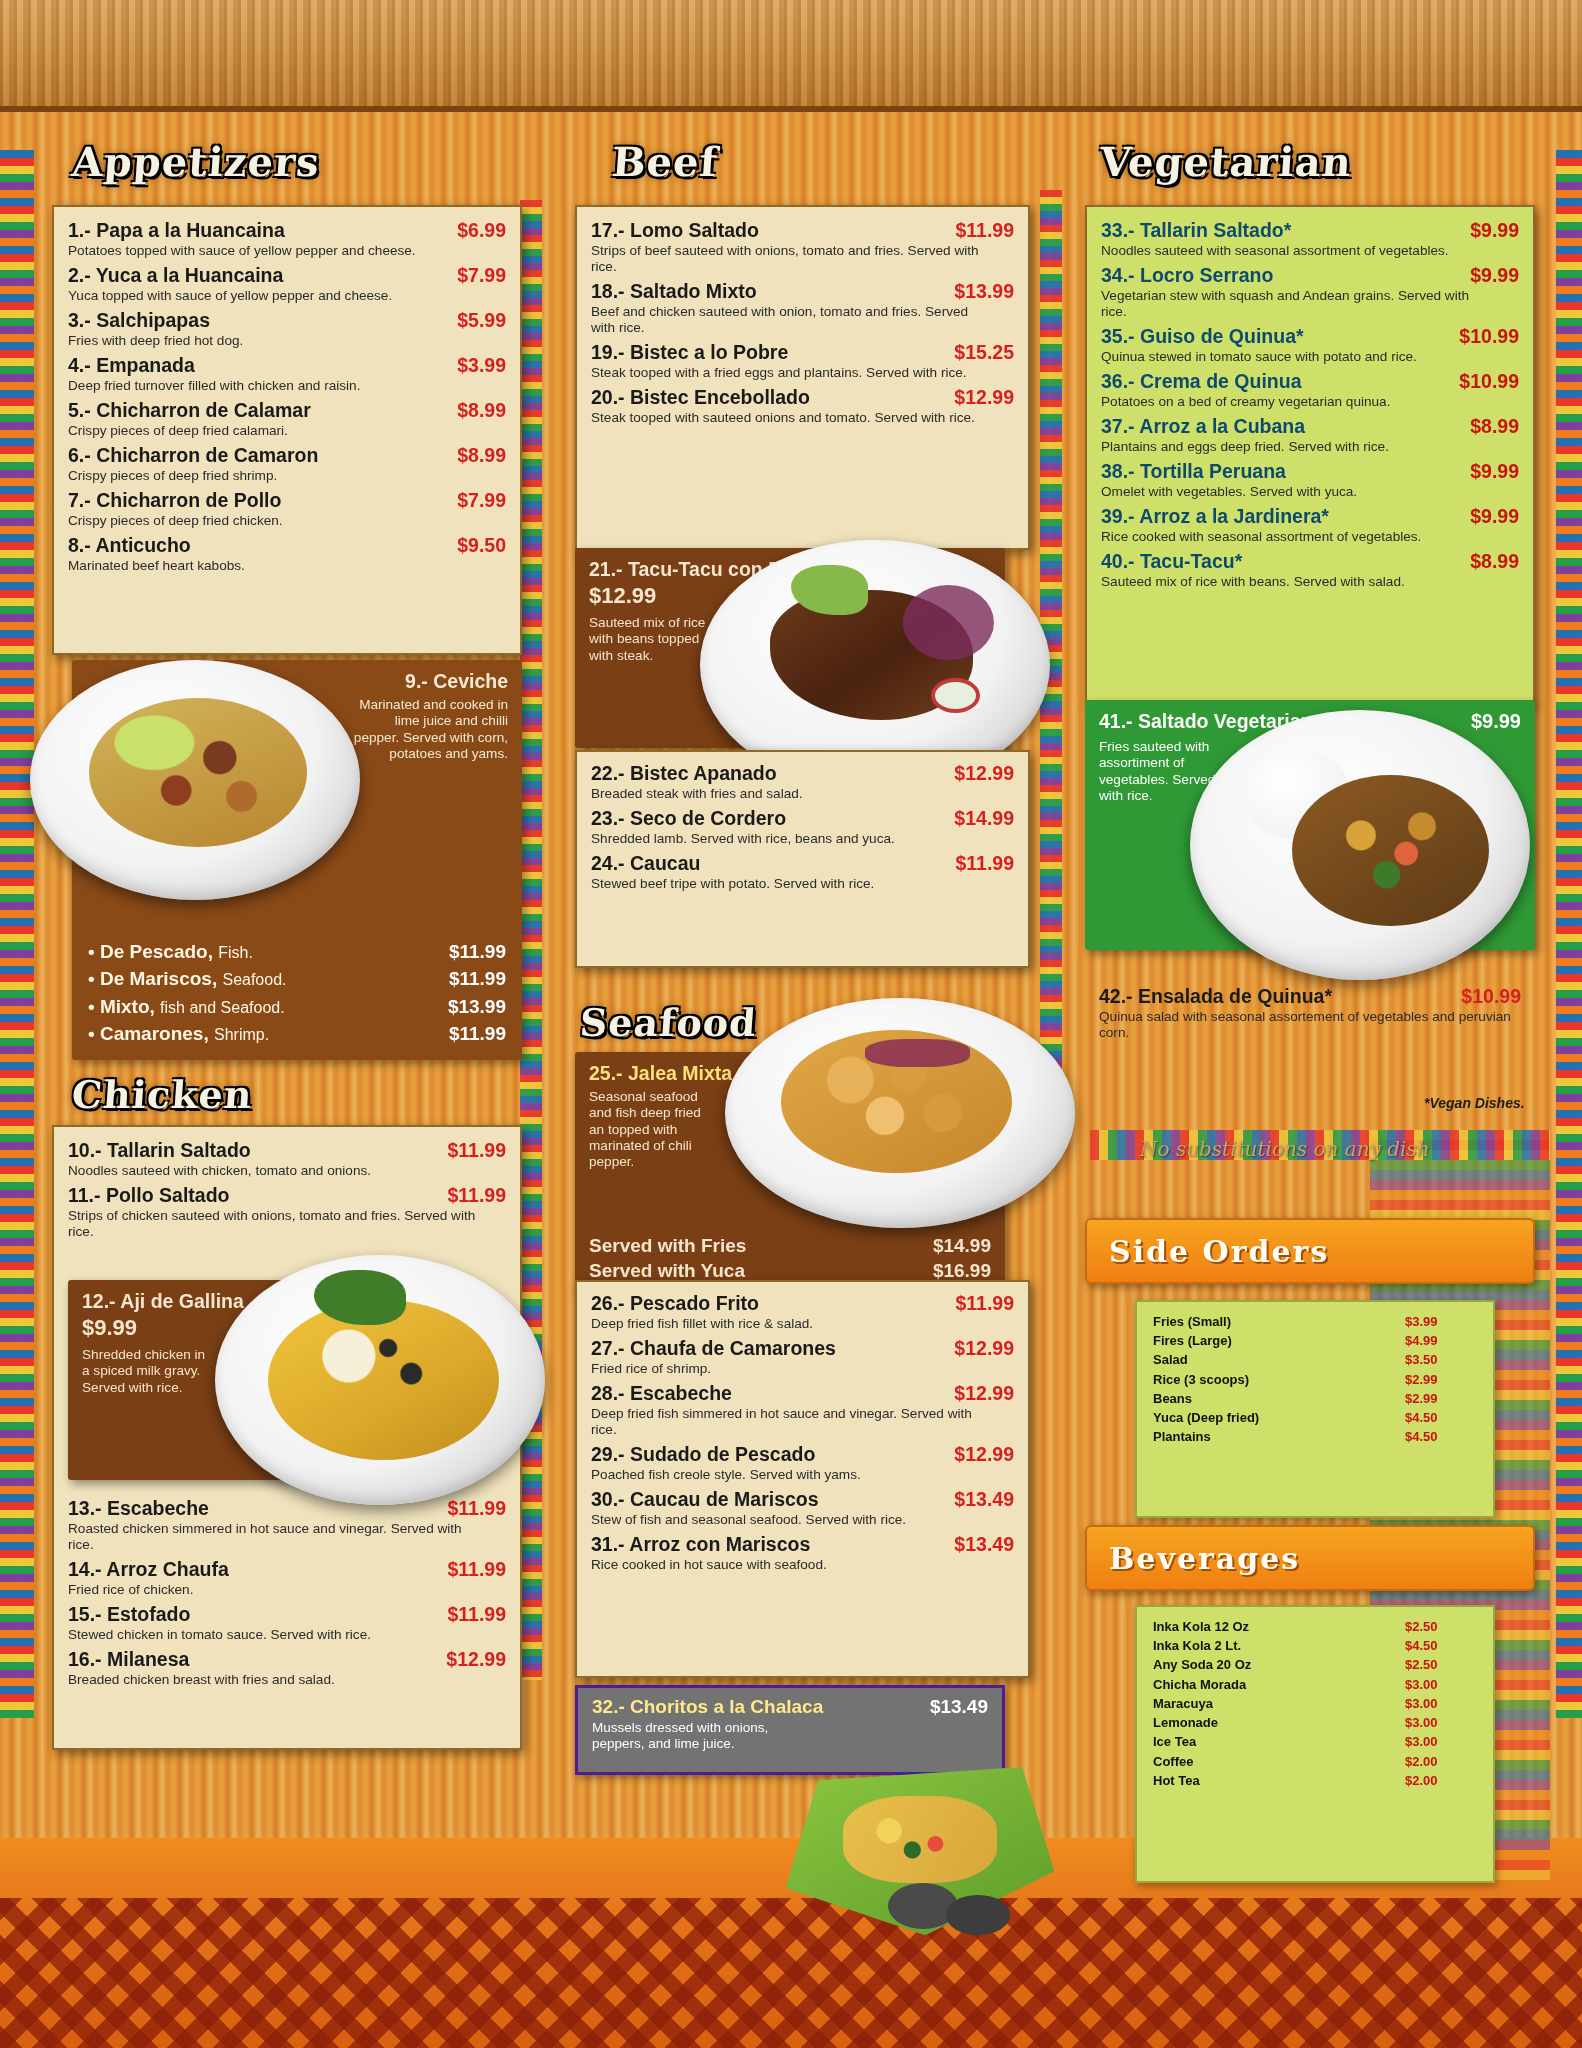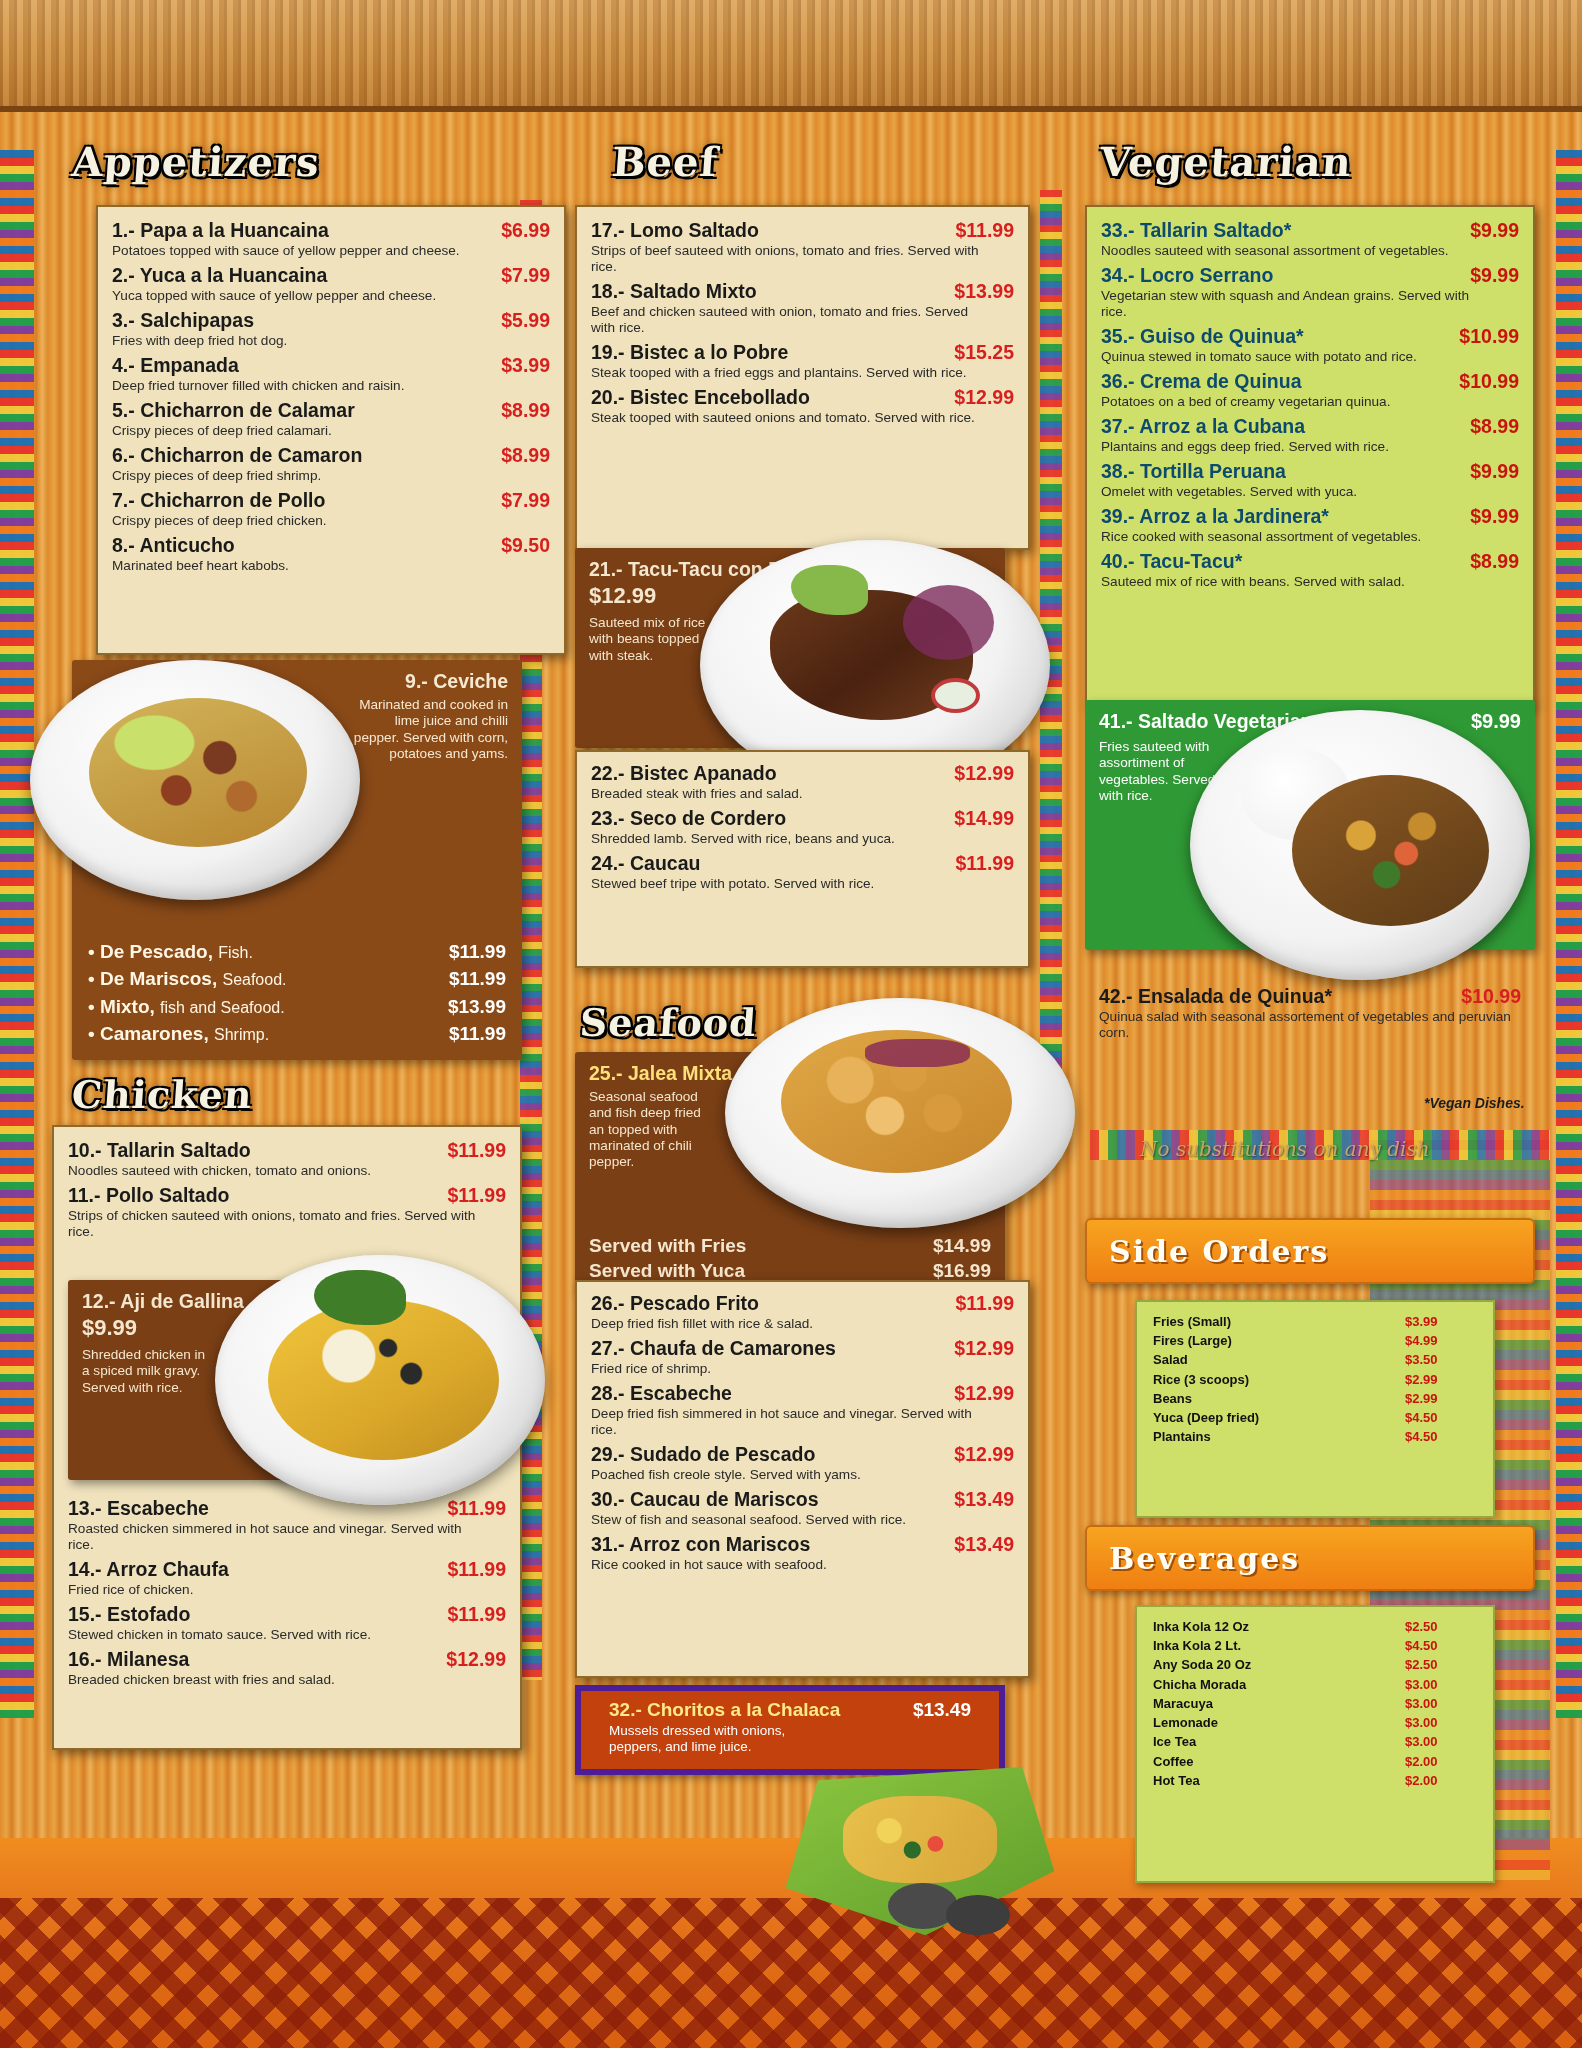--- a/index.html
+++ b/index.html
@@ -184,25 +184,25 @@
   .bullets{ position:absolute; left:0; right:0; bottom:0; padding:10px 16px 12px 16px; }
   .bullet-row{
     display:flex; justify-content:space-between; align-items:baseline;
     font-size:19px; font-weight:bold; color:#fff6e4; line-height:1.45;
   }
   .bullet-row .sub{ font-weight:normal; font-size:16px; }
   .bullet-row .bprice{ color:#fff; }
 
   .blue-box{
     position:absolute;
-    background:#c2410c;
-    border:6px solid #4c1d95;
+    background:#737373;
+    border:3px solid #4c1d95;
     box-shadow:2px 3px 8px rgba(0,0,0,.4);
     color:#fff;
-    padding:8px 28px;
+    padding:8px 14px;
   }
   .blue-box .bt{ font-weight:bold; font-size:19px; color:#ffe98a; }
   .blue-box .bp{ font-weight:bold; font-size:19px; color:#fff; }
   .blue-box .bd{ font-size:13.5px; line-height:1.2; margin-top:2px; }
 </style>
 </head>
 <body>
 
 <div class="bg-base"></div>
 <div class="bg-top-band"></div>
@@ -212,21 +212,21 @@
 <div class="right-strip"></div>
 <div class="vstrip-col1"></div>
 <div class="vstrip-col2"></div>
 <div class="vstrip-right"></div>
 <div class="hstrip-right"></div>
 
 <div class="title-wrap" style="left:72px; top:138px;">
   <div class="col-title">Appetizers</div>
 </div>
 
-<div class="panel panel-cream" style="left:52px; top:205px; width:470px; height:450px;margin-left:44px;">
+<div class="panel panel-cream" style="left:52px; top:205px; width:470px; height:450px;">
   <div style="padding:12px 0 0 0;">
     <div class="item">
       <div class="item-row">
           <span class="item-name">1.- Papa a la Huancaina</span>
           <span class="item-price">$6.99</span>
         </div>
       <div class="item-desc">Potatoes topped with sauce of yellow pepper and cheese.</div>
     </div>
     <div class="item">
       <div class="item-row">

